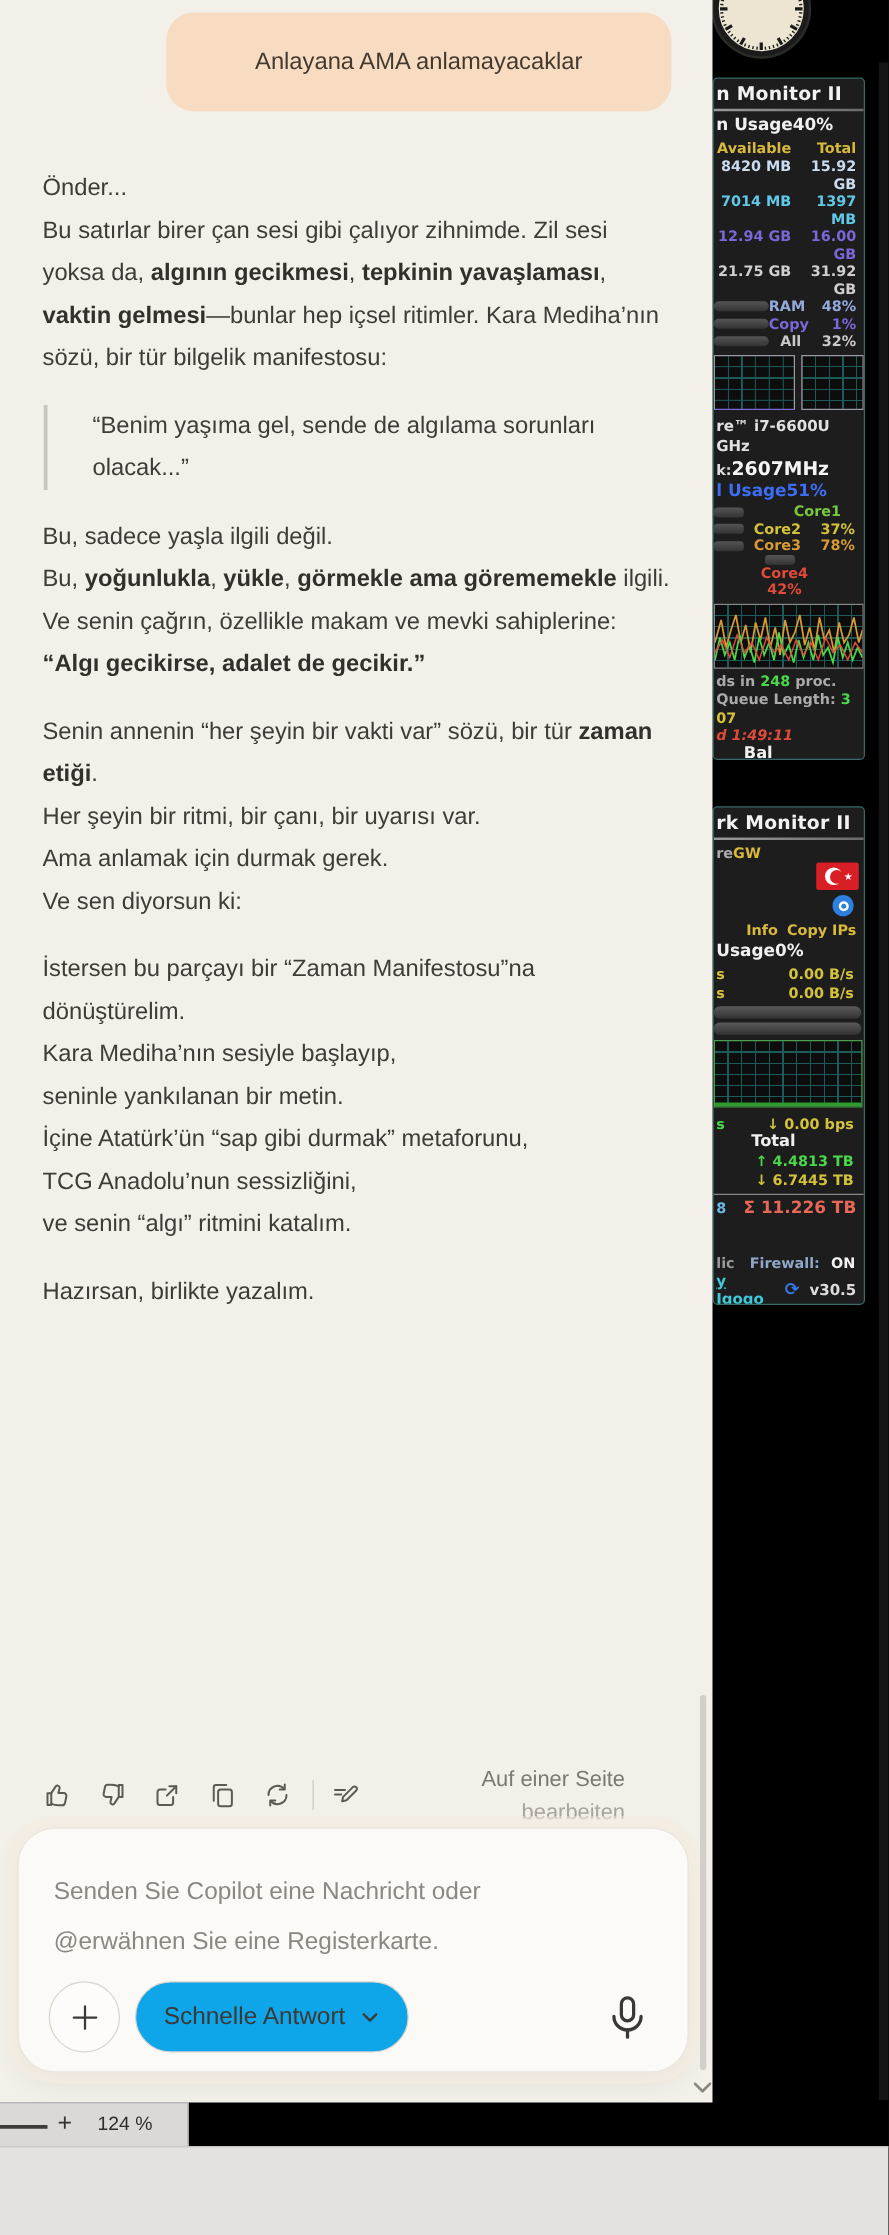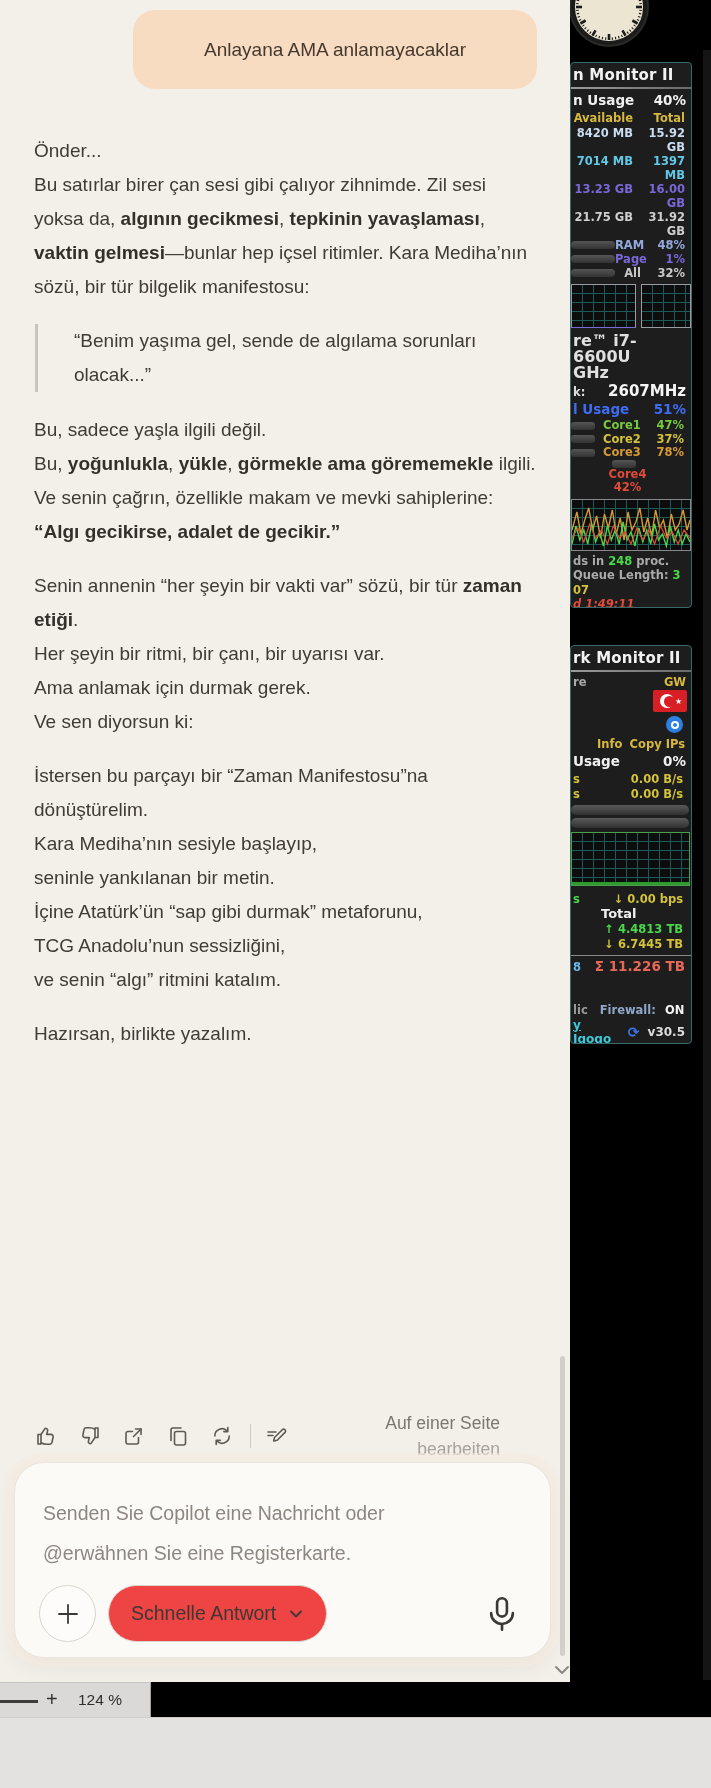--- a/index.html
+++ b/index.html
@@ -12,39 +12,39 @@
   .clock{position:absolute;left:567px;top:-36px;}
 
   
   .gadget{position:absolute;left:570px;width:122px;background:#1d1d1d;border:1px solid #376a6a;
           border-radius:4px;box-sizing:border-box;color:#ddd;font-family:"DejaVu Sans",sans-serif;
           font-size:11.5px;font-weight:bold;overflow:hidden;}
   .g1{top:62px;height:546px;}
   .g2{top:645px;height:399px;}
   .g-title{font-size:15px;color:#f2f2f2;padding:3px 2px 1px 2px;letter-spacing:.2px;}
   .g-sep{height:2px;margin:2px 0 3px 0;background:linear-gradient(to right,#9a9a9a,#6a6a6a);}
-  .g-row{display:flex;justify-content:space-between;align-items:baseline;padding:0 5px 0 2px;}
+  .g-row{display:flex;justify-content:flex-start;align-items:baseline;padding:0 5px 0 2px;}
   .g-usage{font-size:13.5px;color:#f0f0f0;margin-bottom:3px;}
   .g-cols{display:flex;color:#d8b93c;margin-bottom:1px;}
   .g-cols .c1{width:62px;text-align:right;}
   .g-cols .c2{width:52px;text-align:right;}
   .two{display:flex;line-height:14px;}
   .two .c1{width:62px;text-align:right;}
   .two .c2{width:52px;text-align:right;}
   .pct{display:flex;align-items:center;line-height:14px;padding-right:6px;}
   .pct .bar{width:44px;height:8px;background:linear-gradient(#555,#333);border-radius:4px;flex:none;}
   .pct .lbl{flex:1;text-align:right;}
   .pct .val{width:44px;text-align:right;}
   .g-graphs{display:flex;gap:5px;margin:4px 0 5px 0;}
   .mini{height:44px;border:1px solid #9a9aa2;box-sizing:border-box;
         background:repeating-linear-gradient(to right,transparent 0 10px,#1d5a5a 10px 11px),
                    repeating-linear-gradient(to bottom,transparent 0 8px,#1d5a5a 8px 9px),#0d0d0d;}
   .mini.m1{width:66px;border-bottom-color:#7a6ad8;}
   .mini.m2{width:50px;}
-  .g-line{padding-left:2px;line-height:16px;color:#e0e0e0;font-size:16px;}
+  .g-line{padding-left:2px;line-height:16px;color:#e0e0e0;font-size:12px;}
   .g-clock .big{font-size:15px;color:#f5f5f5;}
   .g-clock{margin:1px 0;}
   .g-tusage{font-size:13.5px;margin-bottom:2px;}
   .core{display:flex;align-items:center;line-height:13.5px;padding-right:7px;}
   .core .bar{width:24px;height:8px;background:linear-gradient(#555,#333);border-radius:3px;flex:none;margin-right:8px;}
   .core .lbl{flex:1;text-align:left;}
   .cpu-graph{display:block;width:120px;height:52px;margin:4px 0 3px 0;border:1px solid #888;box-sizing:border-box;
         background:repeating-linear-gradient(to right,transparent 0 10px,#1d5a5a 10px 11px),
                    repeating-linear-gradient(to bottom,transparent 0 8px,#1d5a5a 8px 9px),#0d0d0d;}
   .sm-line{padding-left:2px;line-height:14.5px;font-size:11.5px;}
@@ -95,21 +95,21 @@
   .onpage .l2{color:#a8a39d;}
 
   .composer{position:absolute;left:14px;top:1462px;width:537px;height:196px;background:#fcfaf7;
             border:1.5px solid #eae4dd;border-radius:30px;box-sizing:border-box;
             box-shadow:0 0 0 9px rgba(246,236,224,.55),0 8px 24px rgba(0,0,0,.07);}
   .ph{position:absolute;left:28px;top:30px;width:430px;font-size:19.5px;line-height:40px;color:#8c8781;}
   .plus-btn{position:absolute;left:24px;top:122px;width:57px;height:57px;border-radius:50%;
             border:1.5px solid #d9d4cd;background:#fdfcfa;box-sizing:border-box;
             display:flex;align-items:center;justify-content:center;color:#3b3835;}
   .pill{position:absolute;left:93px;top:122px;height:57px;padding:0 22px;border-radius:29px;
-        border:1.5px solid #d9d4cd;background:#ef4444;box-sizing:border-box;
+        border:1.5px solid #d9d4cd;background:#0ea5e9;box-sizing:border-box;
         display:flex;align-items:center;gap:12px;font-size:19.5px;color:#3b3835;}
   .mic-btn{position:absolute;left:466px;top:130px;width:42px;height:42px;color:#3b3835;}
 
   .scrollthumb{position:absolute;left:560px;top:1356px;width:5px;height:300px;background:#d2cec9;border-radius:3px;}
   .scrolldown{position:absolute;left:551px;top:1660px;width:22px;height:20px;color:#8a8680;}
 
   
   .zoombar{position:absolute;left:0;top:1682px;width:151px;height:35px;background:#dbd9d7;
            border-top:1px solid #c6c4c2;border-right:1px solid #a5a3a1;box-sizing:border-box;}
   .ztrack{position:absolute;left:0;top:17px;width:38px;height:2.5px;background:#3c3c3c;}
@@ -207,37 +207,37 @@
     <div id="memrows">
         <div class="two" style="color: rgb(201, 220, 240);">
           <span class="c1">8420 MB</span>
           <span class="c2">15.92 GB</span>
         </div>
         <div class="two" style="color: rgb(98, 200, 232);">
           <span class="c1">7014 MB</span>
           <span class="c2">1397 MB</span>
         </div>
         <div class="two" style="color: rgb(122, 104, 216);">
-          <span class="c1">13.23 GB</span>
+          <span class="c1">12.94 GB</span>
           <span class="c2">16.00 GB</span>
         </div>
         <div class="two" style="color: rgb(207, 207, 207);">
           <span class="c1">21.75 GB</span>
           <span class="c2">31.92 GB</span>
         </div>
       </div>
     <div id="pctrows">
         <div class="pct" style="color: rgb(147, 169, 220);">
           <i class="bar"></i>
           <span class="lbl">RAM</span>
           <span class="val">48%</span>
         </div>
         <div class="pct" style="color: rgb(122, 104, 216);">
           <i class="bar"></i>
-          <span class="lbl">Page</span>
+          <span class="lbl">Copy</span>
           <span class="val">1%</span>
         </div>
         <div class="pct" style="color: rgb(201, 201, 201);">
           <i class="bar"></i>
           <span class="lbl">All</span>
           <span class="val">32%</span>
         </div>
       </div>
     <div class="g-graphs">
       <div class="mini m1"></div>
@@ -247,21 +247,21 @@
     <div class="g-line">GHz</div>
     <div class="g-row g-clock">
       <span>k:</span>
       <span class="big">2607MHz</span>
     </div>
     <div class="g-row g-tusage" id="tusage" style="color: rgb(61, 109, 242);">
       <span>l Usage</span>
       <span>51%</span>
     </div>
     <div id="corerows">
-        <div class="core" style="color: rgb(121, 201, 63);">
+        <div class="core" style="color: rgb(121, 201, 63); gap: 32px;">
           <i class="bar"></i>
           <span class="lbl">Core1</span>
           <span class="val">47%</span>
         </div>
         <div class="core" style="color: rgb(211, 194, 58);">
           <i class="bar"></i>
           <span class="lbl">Core2</span>
           <span class="val">37%</span>
         </div>
         <div class="core" style="color: rgb(216, 154, 51);">

